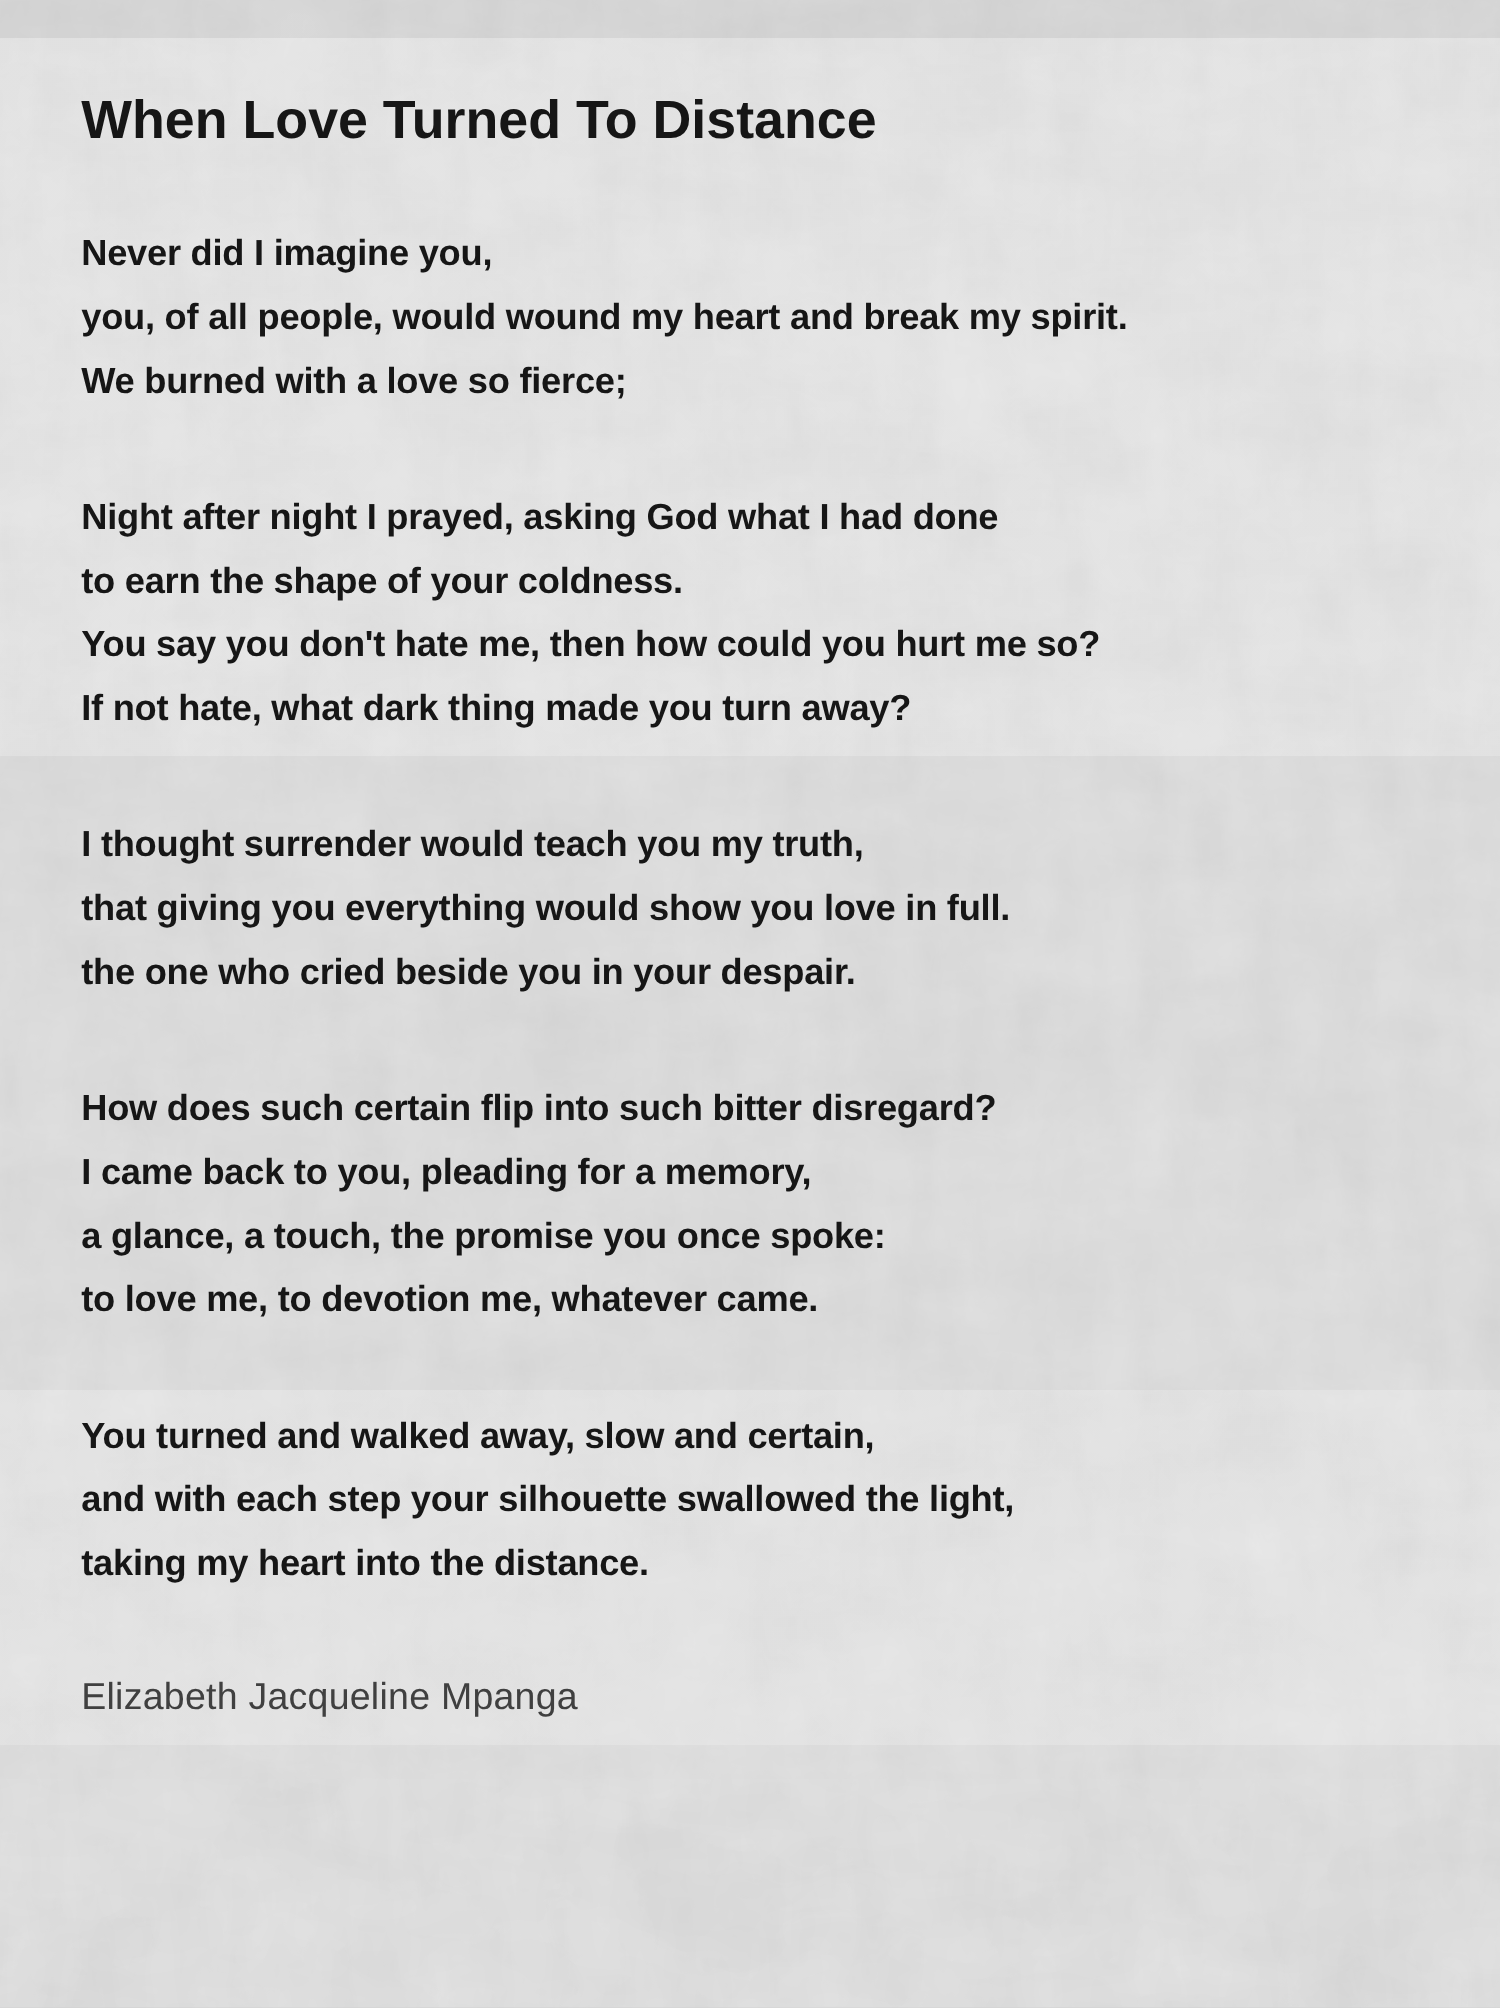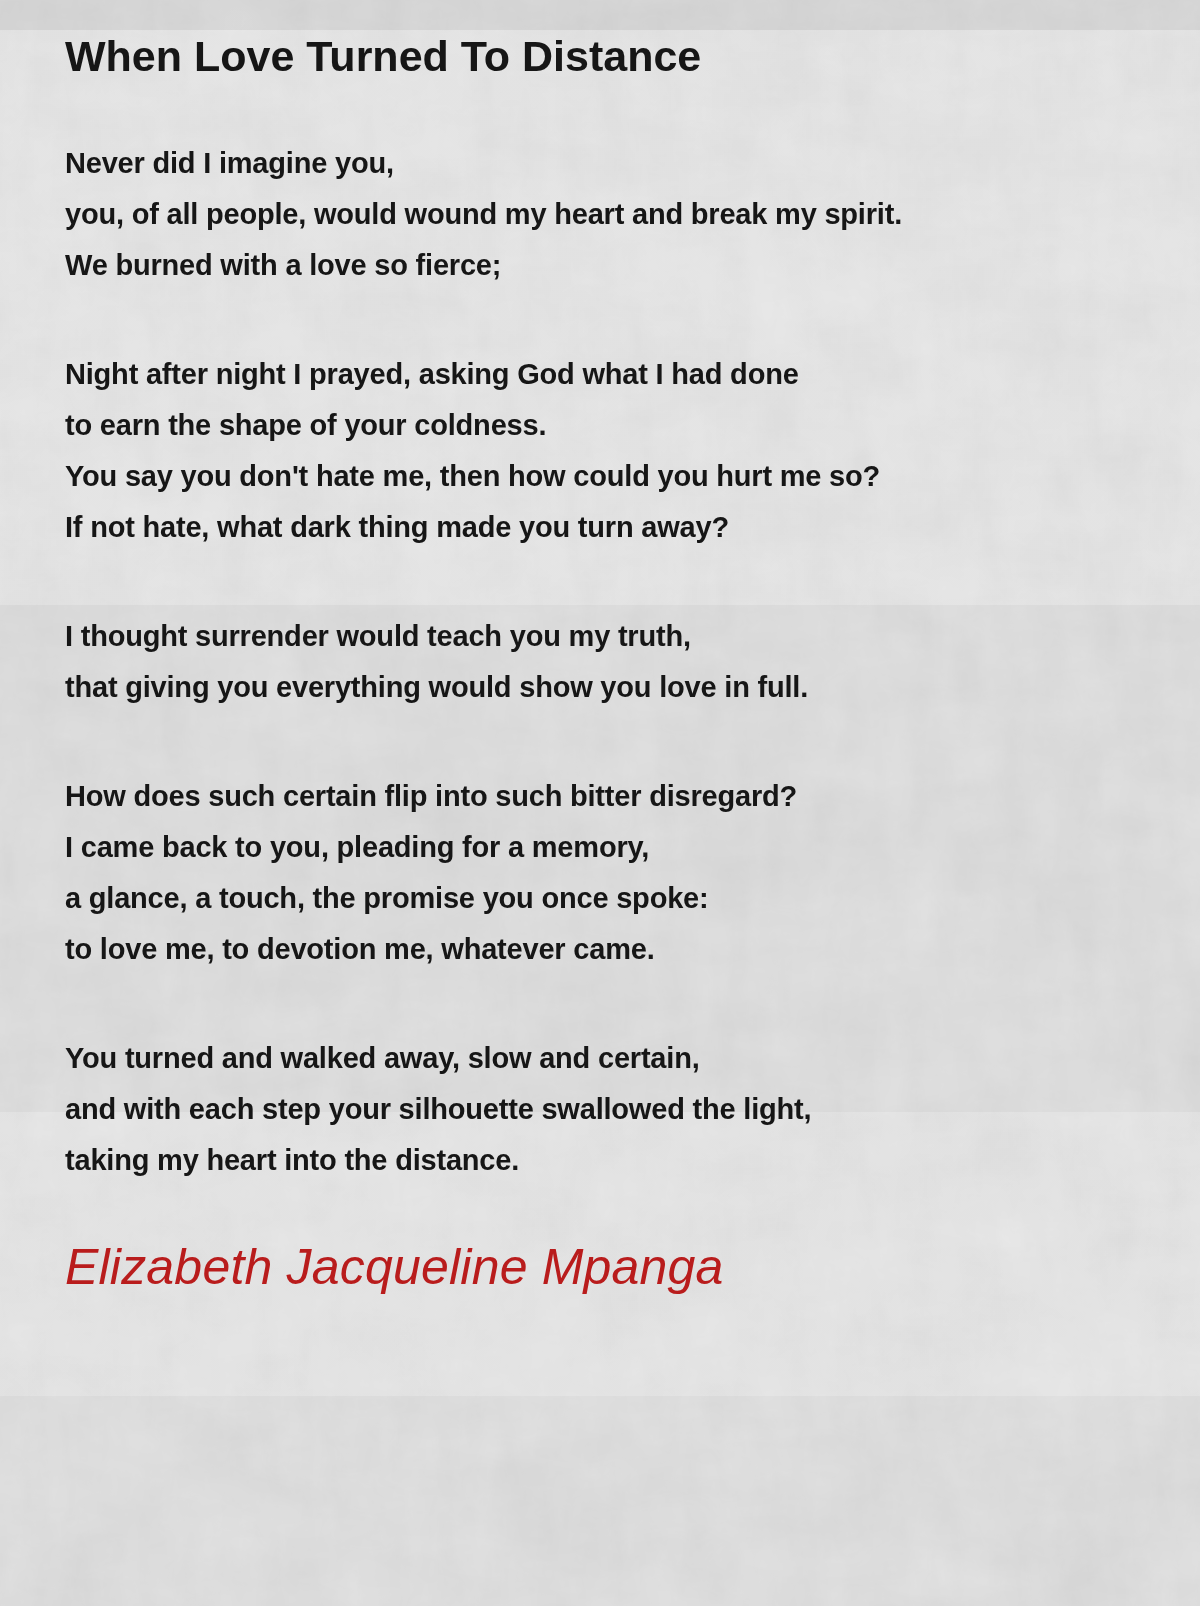--- a/index.html
+++ b/index.html
@@ -44,21 +44,21 @@
     );
     pointer-events: none;
   }
   .content {
     position: absolute;
     left: 0;
     top: 0;
     width: 1200px;
     height: 1380px;
     box-sizing: border-box;
-    padding: 28px 58px 0 65px;
+    padding: 68px 58px 0 65px;
     color: #161616;
   }
   .title {
     margin: 0 0 54px 0;
     font-size: 43px;
     line-height: 56px;
     font-weight: bold;
     letter-spacing: 0px;
     white-space: nowrap;
   }
@@ -68,25 +68,24 @@
   .line {
     margin: 0;
     font-size: 29px;
     line-height: 51px;
     font-weight: bold;
     letter-spacing: -0.2px;
     white-space: nowrap;
   }
   .author {
     margin: 38px 0 0 0;
-    font-size: 50px;
+    font-size: 30px;
     line-height: 46px;
-    font-style: italic;
     font-weight: normal;
-    color: #b91c1c;
+    color: #404040;
     letter-spacing: 0.2px;
     white-space: nowrap;
   }
 </style>
 </head>
 <body>
 
 <div class="page">
 
   <svg class="texture" xmlns="http://www.w3.org/2000/svg" width="1200" height="1606" viewBox="0 0 1200 1606" preserveAspectRatio="none" aria-hidden="true">
@@ -137,20 +136,21 @@
         </div>
         <div class="stanza">
           <p class="line">Night after night I prayed, asking God what I had done</p>
           <p class="line">to earn the shape of your coldness.</p>
           <p class="line">You say you don't hate me, then how could you hurt me so?</p>
           <p class="line">If not hate, what dark thing made you turn away?</p>
         </div>
         <div class="stanza">
           <p class="line">I thought surrender would teach you my truth,</p>
           <p class="line">that giving you everything would show you love in full.</p>
+          <p class="line">the one who cried beside you in your despair.</p>
         </div>
         <div class="stanza">
           <p class="line">How does such certain flip into such bitter disregard?</p>
           <p class="line">I came back to you, pleading for a memory,</p>
           <p class="line">a glance, a touch, the promise you once spoke:</p>
           <p class="line">to love me, to devotion me, whatever came.</p>
         </div>
         <div class="stanza">
           <p class="line">You turned and walked away, slow and certain,</p>
           <p class="line">and with each step your silhouette swallowed the light,</p>

